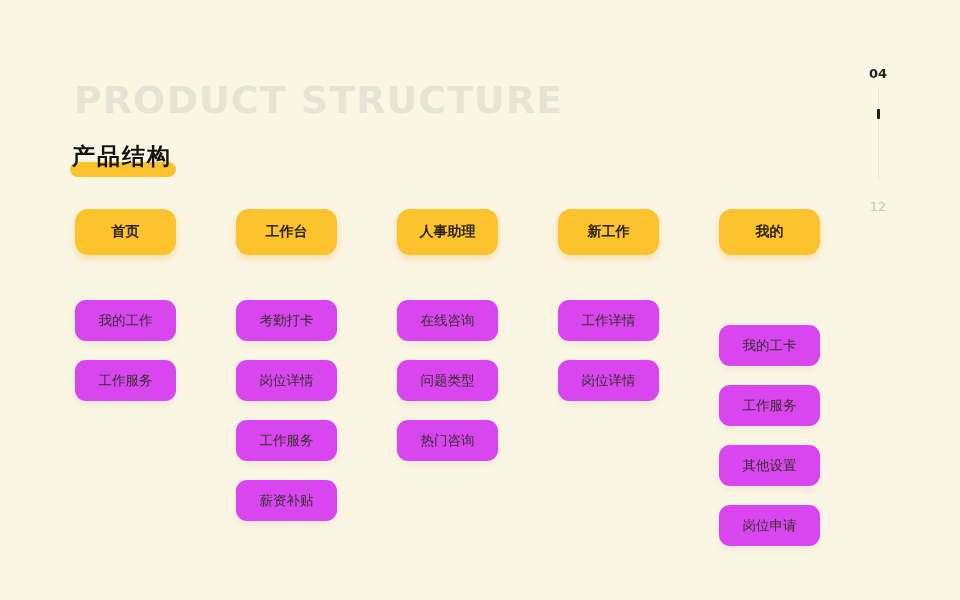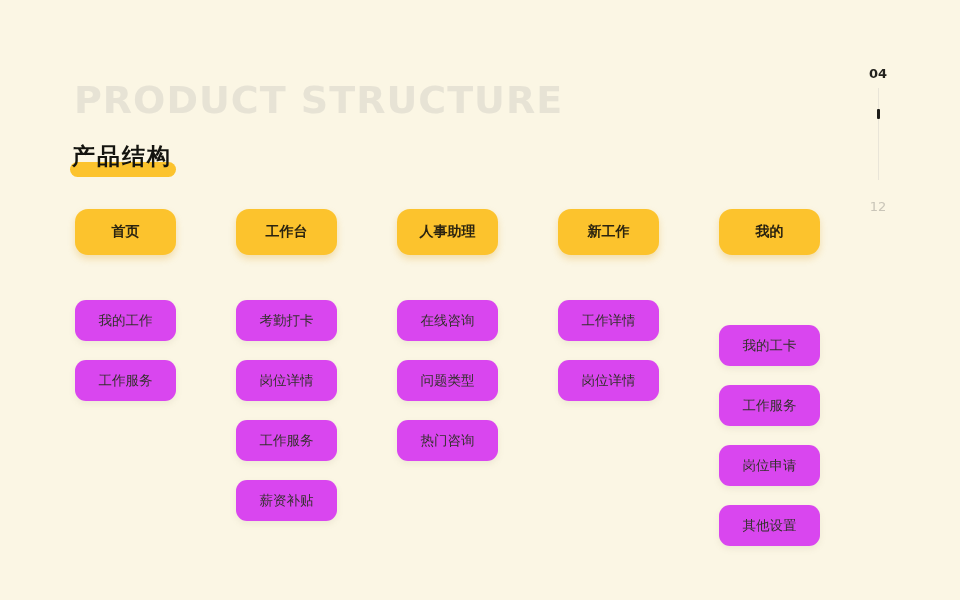--- a/index.html
+++ b/index.html
@@ -193,19 +193,19 @@
         <div class="node sub-node">工作详情</div>
         <div class="node sub-node">岗位详情</div>
       </div>
     </div>
 
     <div class="column">
       <div class="node header-node">我的</div>
       <div class="sub-nodes">
         <div class="node sub-node">我的工卡</div>
         <div class="node sub-node">工作服务</div>
+        <div class="node sub-node">其他设置</div>
         <div class="node sub-node">岗位申请</div>
-        <div class="node sub-node">其他设置</div>
       </div>
     </div>
 
   </div>
 </div>
 
 </body></html>

